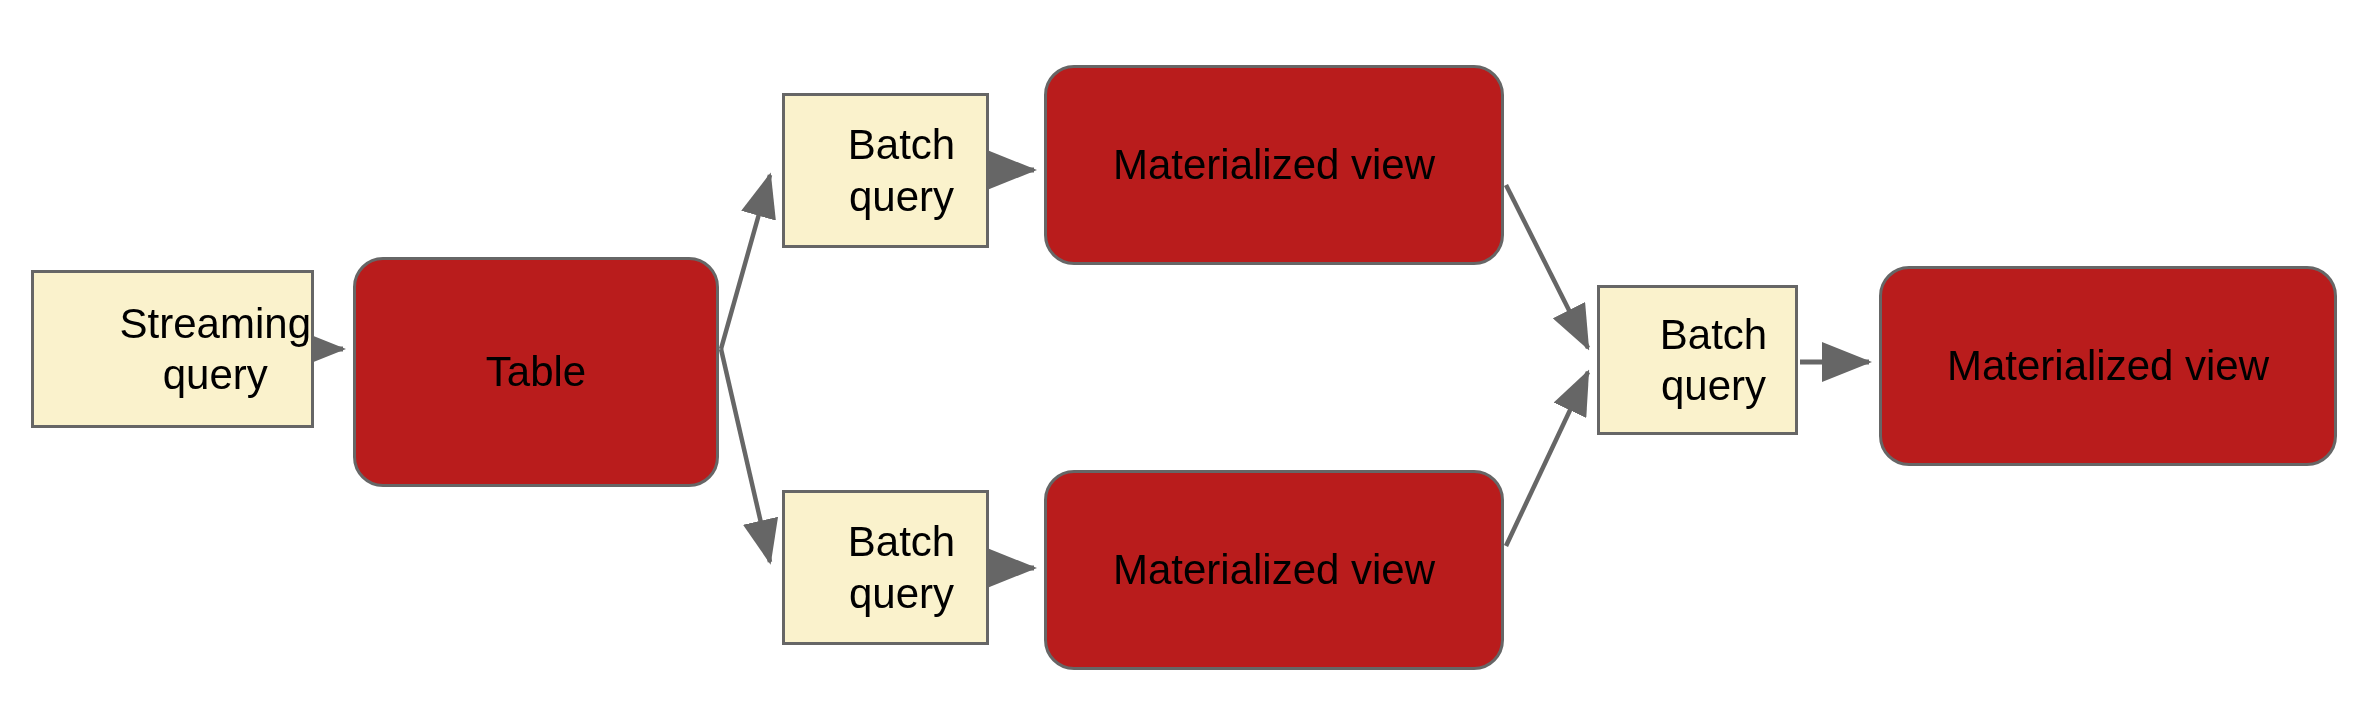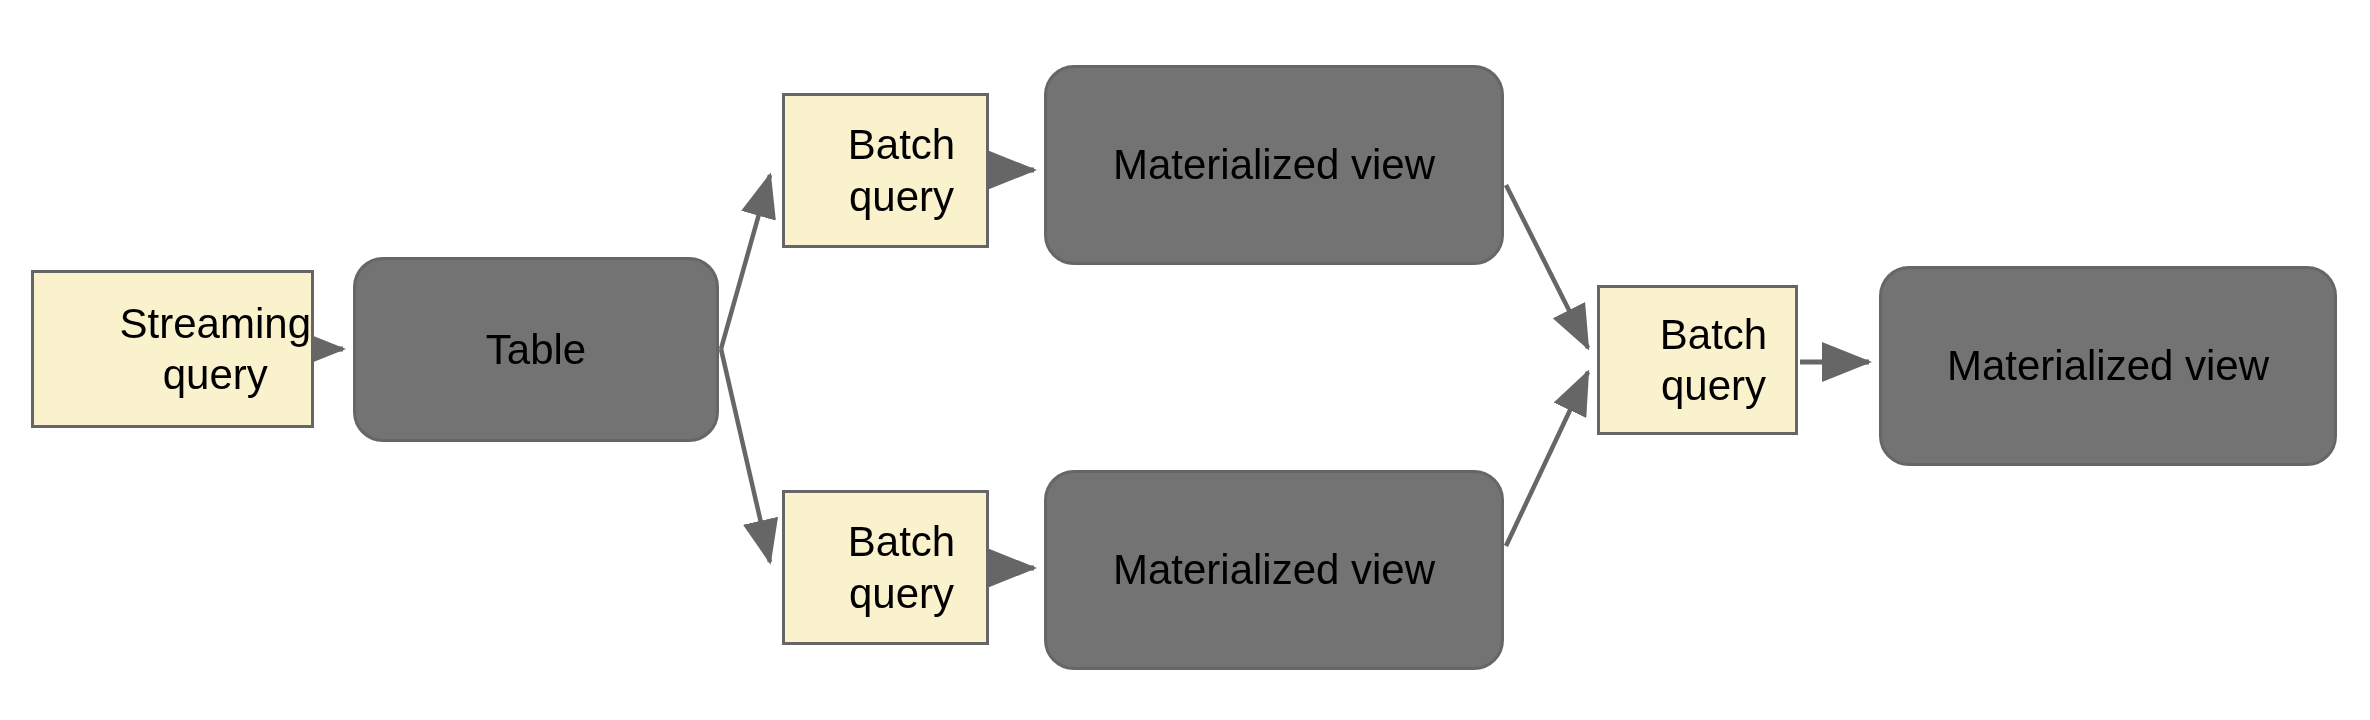--- a/index.html
+++ b/index.html
@@ -40,21 +40,21 @@
     border-width: 3px;
   }
   .node-query {
     background: #FAF2CC;
     border-color: #666666;
     border-radius: 0;
     font-size: 42px;
     padding-left: 32px;
   }
   .node-data {
-    background: #737373;
+    background: #b91c1c;
     border-color: #666666;
     border-radius: 30px;
     font-size: 42px;
   }
 </style>
 </head>
 <body>
 
 <div id="canvas">
 
@@ -96,21 +96,21 @@
     <g>
       <line x1="1800" y1="362" x2="1869" y2="362" stroke="#666666" stroke-width="5" marker-end="url(#arrowhead)"></line>
     </g>
   </svg>
 
   <div class="node node-query" style="left:31px; top:270px; width:283px; height:158px;justify-content:flex-end;">
     <span>Streaming
 query</span>
   </div>
 
-  <div class="node node-data" style="left:353px; top:257px; width:366px; height:185px;">
+  <div class="node node-data" style="left:353px; top:257px; width:366px; height:230px;">
     <span>Table</span>
   </div>
 
   <div class="node node-query" style="left:782px; top:93px; width:207px; height:155px;">
     <span>Batch
 query</span>
   </div>
 
   <div class="node node-data" style="left:1044px; top:65px; width:460px; height:200px;">
     <span>Materialized view</span>

